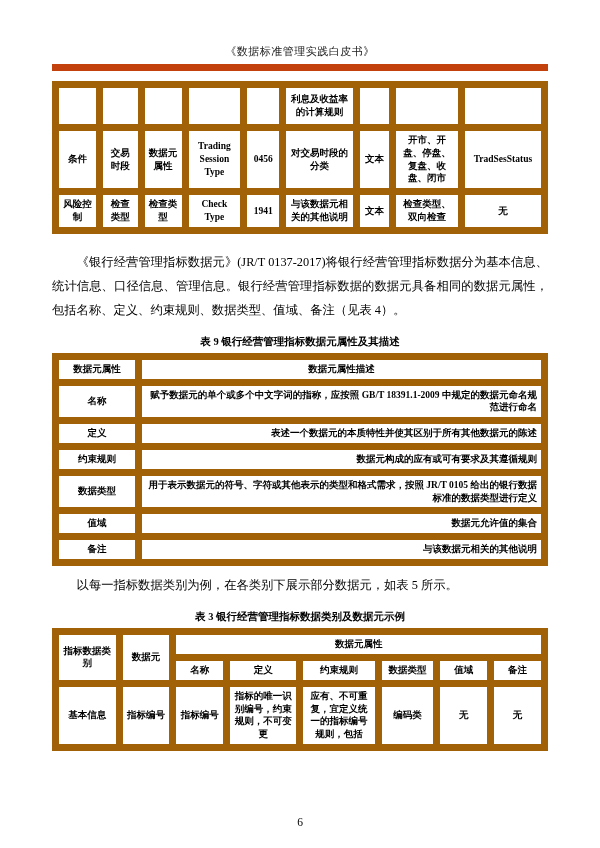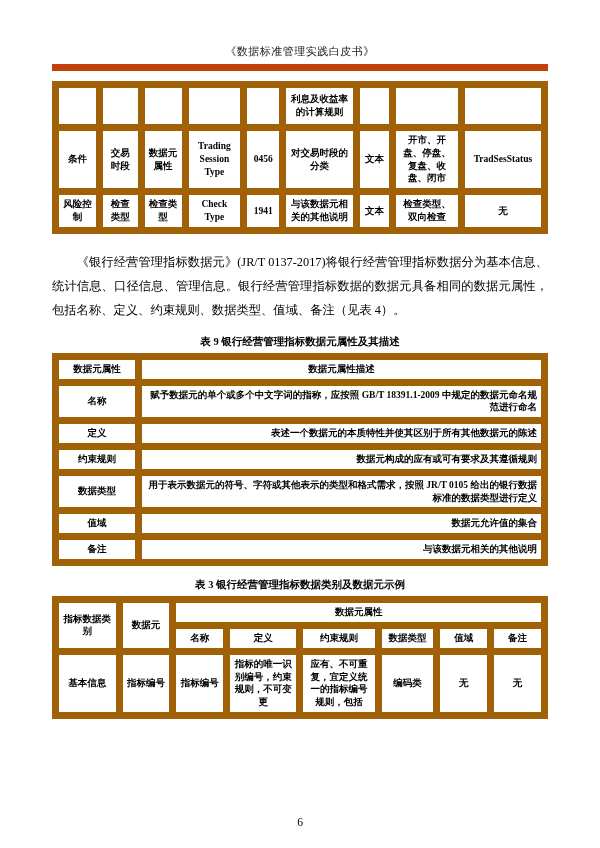--- a/index.html
+++ b/index.html
@@ -196,20 +196,21 @@
         <td class="attr">值域</td>
         <td class="desc">数据元允许值的集合</td>
       </tr>
       <tr>
         <td class="attr">备注</td>
         <td class="desc">与该数据元相关的其他说明</td>
       </tr>
     </tbody>
   </table>
 
+  <p class="body" style="margin-top:8px;">以每一指标数据类别为例，在各类别下展示部分数据元，如表 5 所示。</p>
 
   <div class="tbl-caption">表 3 银行经营管理指标数据类别及数据元示例</div>
 
   <table class="doc tbl5">
     <colgroup>
       <col style="width:13%">
       <col style="width:11%">
       <col style="width:11%">
       <col style="width:15%">
       <col style="width:16%">

